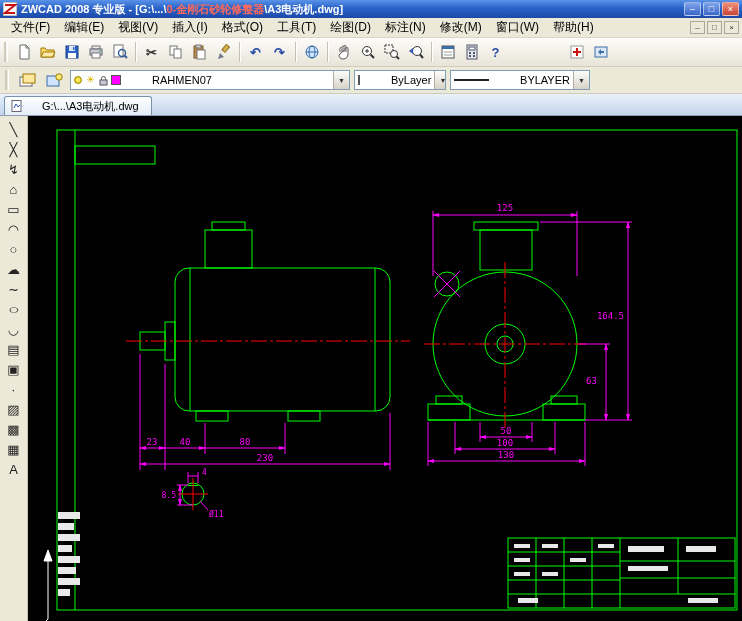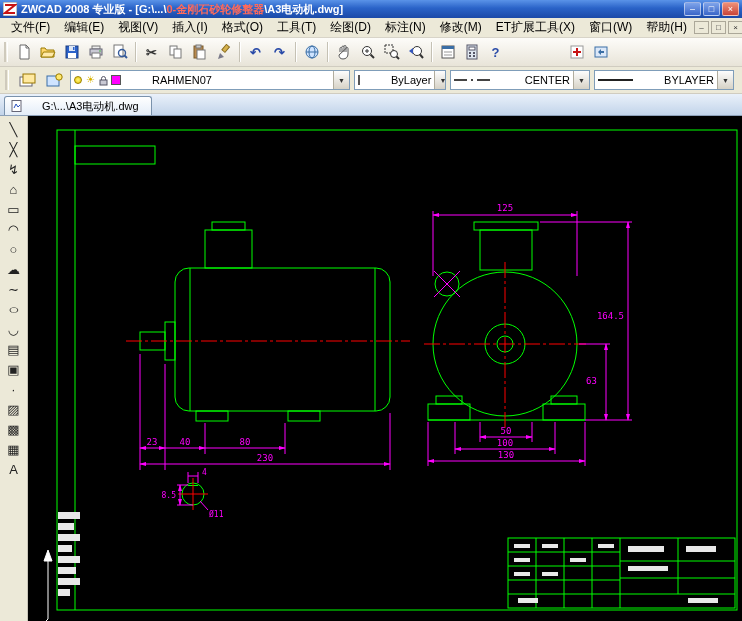--- a/index.html
+++ b/index.html
@@ -121,21 +121,20 @@
   <div class="menubar">
     <span class="menu-item">文件(F)</span>
     <span class="menu-item">编辑(E)</span>
     <span class="menu-item">视图(V)</span>
     <span class="menu-item">插入(I)</span>
     <span class="menu-item">格式(O)</span>
     <span class="menu-item">工具(T)</span>
     <span class="menu-item">绘图(D)</span>
     <span class="menu-item">标注(N)</span>
     <span class="menu-item">修改(M)</span>
-    <span class="menu-item">ET扩展工具(X)</span>
     <span class="menu-item">窗口(W)</span>
     <span class="menu-item">帮助(H)</span>
     <div class="mdi-controls">
       <div class="mdibtn">–</div>
       <div class="mdibtn">□</div>
       <div class="mdibtn">×</div>
     </div>
   </div>
 
   <div class="toolbar">
@@ -299,25 +298,20 @@
           <rect x="1" y="5" width="7" height="5" fill="#c9c9d4" stroke="#556"></rect>
           <path d="M2.5 5V3.5a2 2 0 014 0V5" fill="none" stroke="#556"></path>
         </svg>
       <span class="swatch"></span>
       <span class="combo-text">RAHMEN07</span>
       <span class="arrow">▼</span>
     </div>
     <div class="combo" style="width:92px">
       <span class="swatch"></span>
       <span class="combo-text">ByLayer</span>
-      <span class="arrow">▼</span>
-    </div>
-    <div class="combo" style="width:140px">
-      <span class="lt-preview"></span>
-      <span class="combo-text">CENTER</span>
       <span class="arrow">▼</span>
     </div>
     <div class="combo" style="width:140px">
       <span class="lw-preview"></span>
       <span class="combo-text">BYLAYER</span>
       <span class="arrow">▼</span>
     </div>
   </div>
 
   <div class="tabbar">

